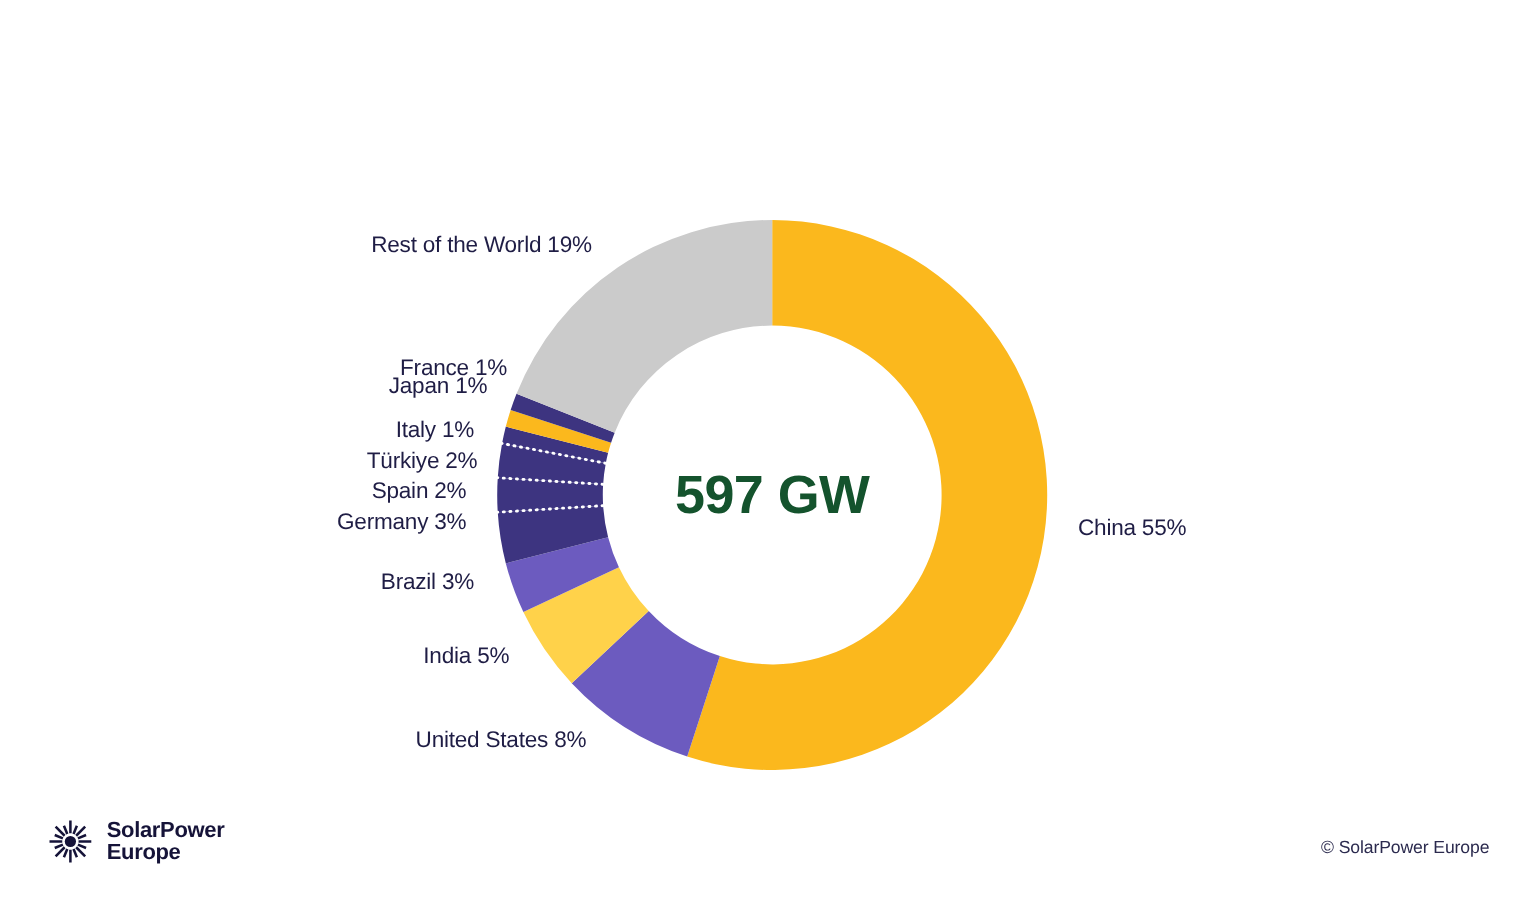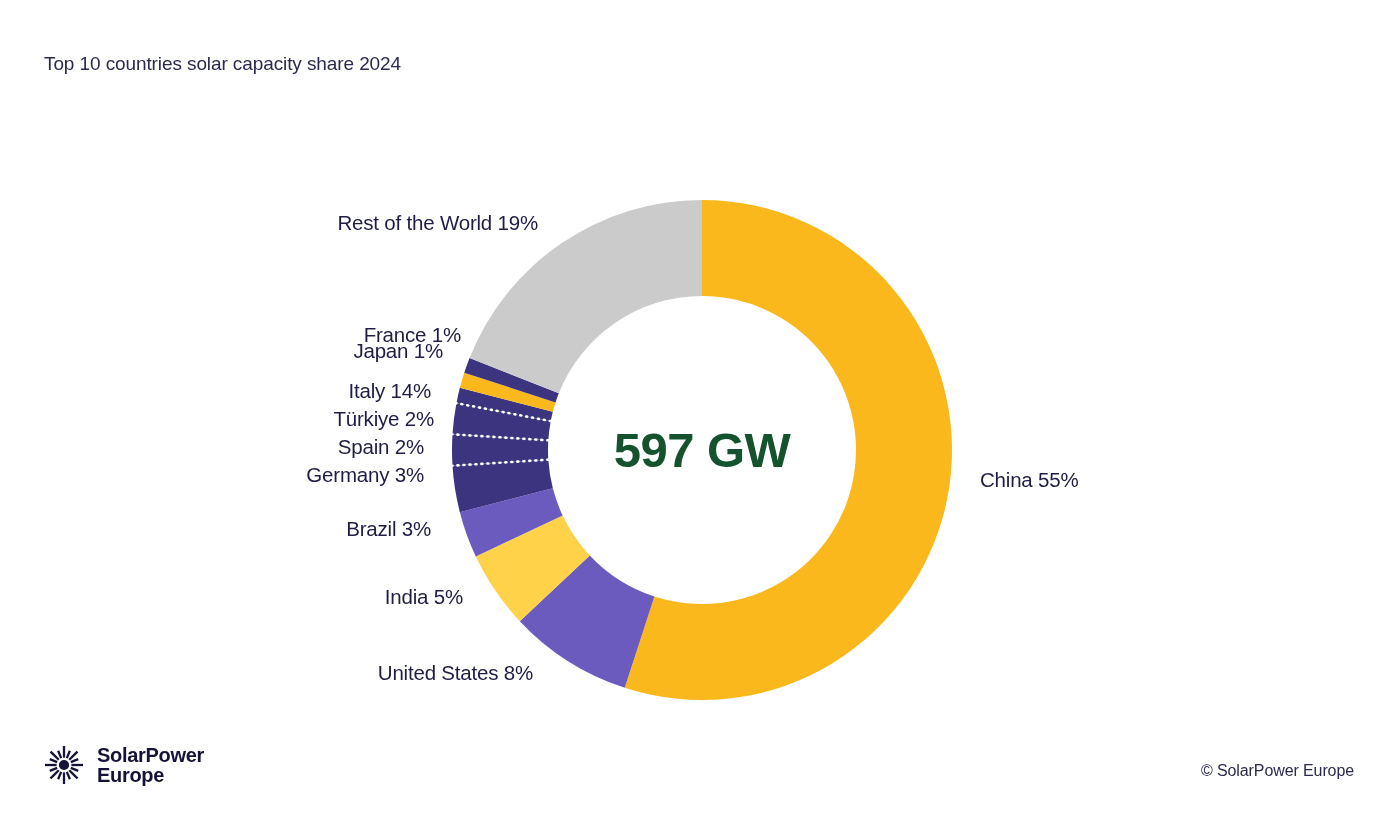--- a/index.html
+++ b/index.html
@@ -105,21 +105,20 @@
     font-size: 16px;
     color: #2b2a4e;
     letter-spacing: -0.1px;
     white-space: nowrap;
   }
 </style>
 </head>
 <body>
 
 <div id="header">
-  <p id="chart-subtitle">Top 10 countries solar capacity share 2024</p>
 </div>
 
 <div id="chart-area">
   <svg id="donut-svg" width="1400" height="817">
     <g id="slice-group">
         <path d="M 702 200 A 250 250 0 1 1 624.745751406263 687.7641290737884 L 654.411382866258 596.4627035094536 A 154 154 0 1 0 702 296 Z" fill="#FBB81D"></path>
         <path d="M 624.745751406263 687.7641290737884 A 250 250 0 0 1 519.757843144647 621.1367764821721 L 589.7388313771025 555.4202543130181 A 154 154 0 0 0 654.411382866258 596.4627035094536 Z" fill="#6C5BBF"></path>
         <path d="M 519.757843144647 621.1367764821721 A 250 250 0 0 1 475.79323688349507 556.4448228912681 L 562.6566339202329 515.5700109010212 A 154 154 0 0 0 589.7388313771025 555.4202543130181 Z" fill="#FFD24A"></path>
         <path d="M 475.79323688349507 556.4448228912681 A 250 250 0 0 1 459.8542097178422 512.1724717912138 L 552.8381931861908 488.29824262338764 A 154 154 0 0 0 562.6566339202329 515.5700109010212 Z" fill="#6C5BBF"></path>
         <path d="M 459.8542097178422 512.1724717912138 A 250 250 0 0 1 452.4933178929321 465.6976298823285 L 548.3038838220461 459.66974000751435 A 154 154 0 0 0 552.8381931861908 488.29824262338764 Z" fill="#3D3480"></path>
@@ -140,21 +139,21 @@
   <div id="center-value">597 GW</div>
 
   <div class="slice-label right" style="left:980px; top:470px;">China 55%</div>
 
   <div class="slice-label left" style="left:538px; top:213px;">Rest of the World 19%</div>
 
   <div class="slice-label left" style="left:461px; top:325px;">France 1%</div>
 
   <div class="slice-label left" style="left:443px; top:341px;">Japan 1%</div>
 
-  <div class="slice-label left" style="left:431px; top:381px;">Italy 14%</div>
+  <div class="slice-label left" style="left:431px; top:381px;">Italy 1%</div>
 
   <div class="slice-label left" style="left:434px; top:409px;">Türkiye 2%</div>
 
   <div class="slice-label left" style="left:424px; top:437px;">Spain 2%</div>
 
   <div class="slice-label left" style="left:424px; top:465px;">Germany 3%</div>
 
   <div class="slice-label left" style="left:431px; top:519px;">Brazil 3%</div>
 
   <div class="slice-label left" style="left:463px; top:587px;">India 5%</div>

